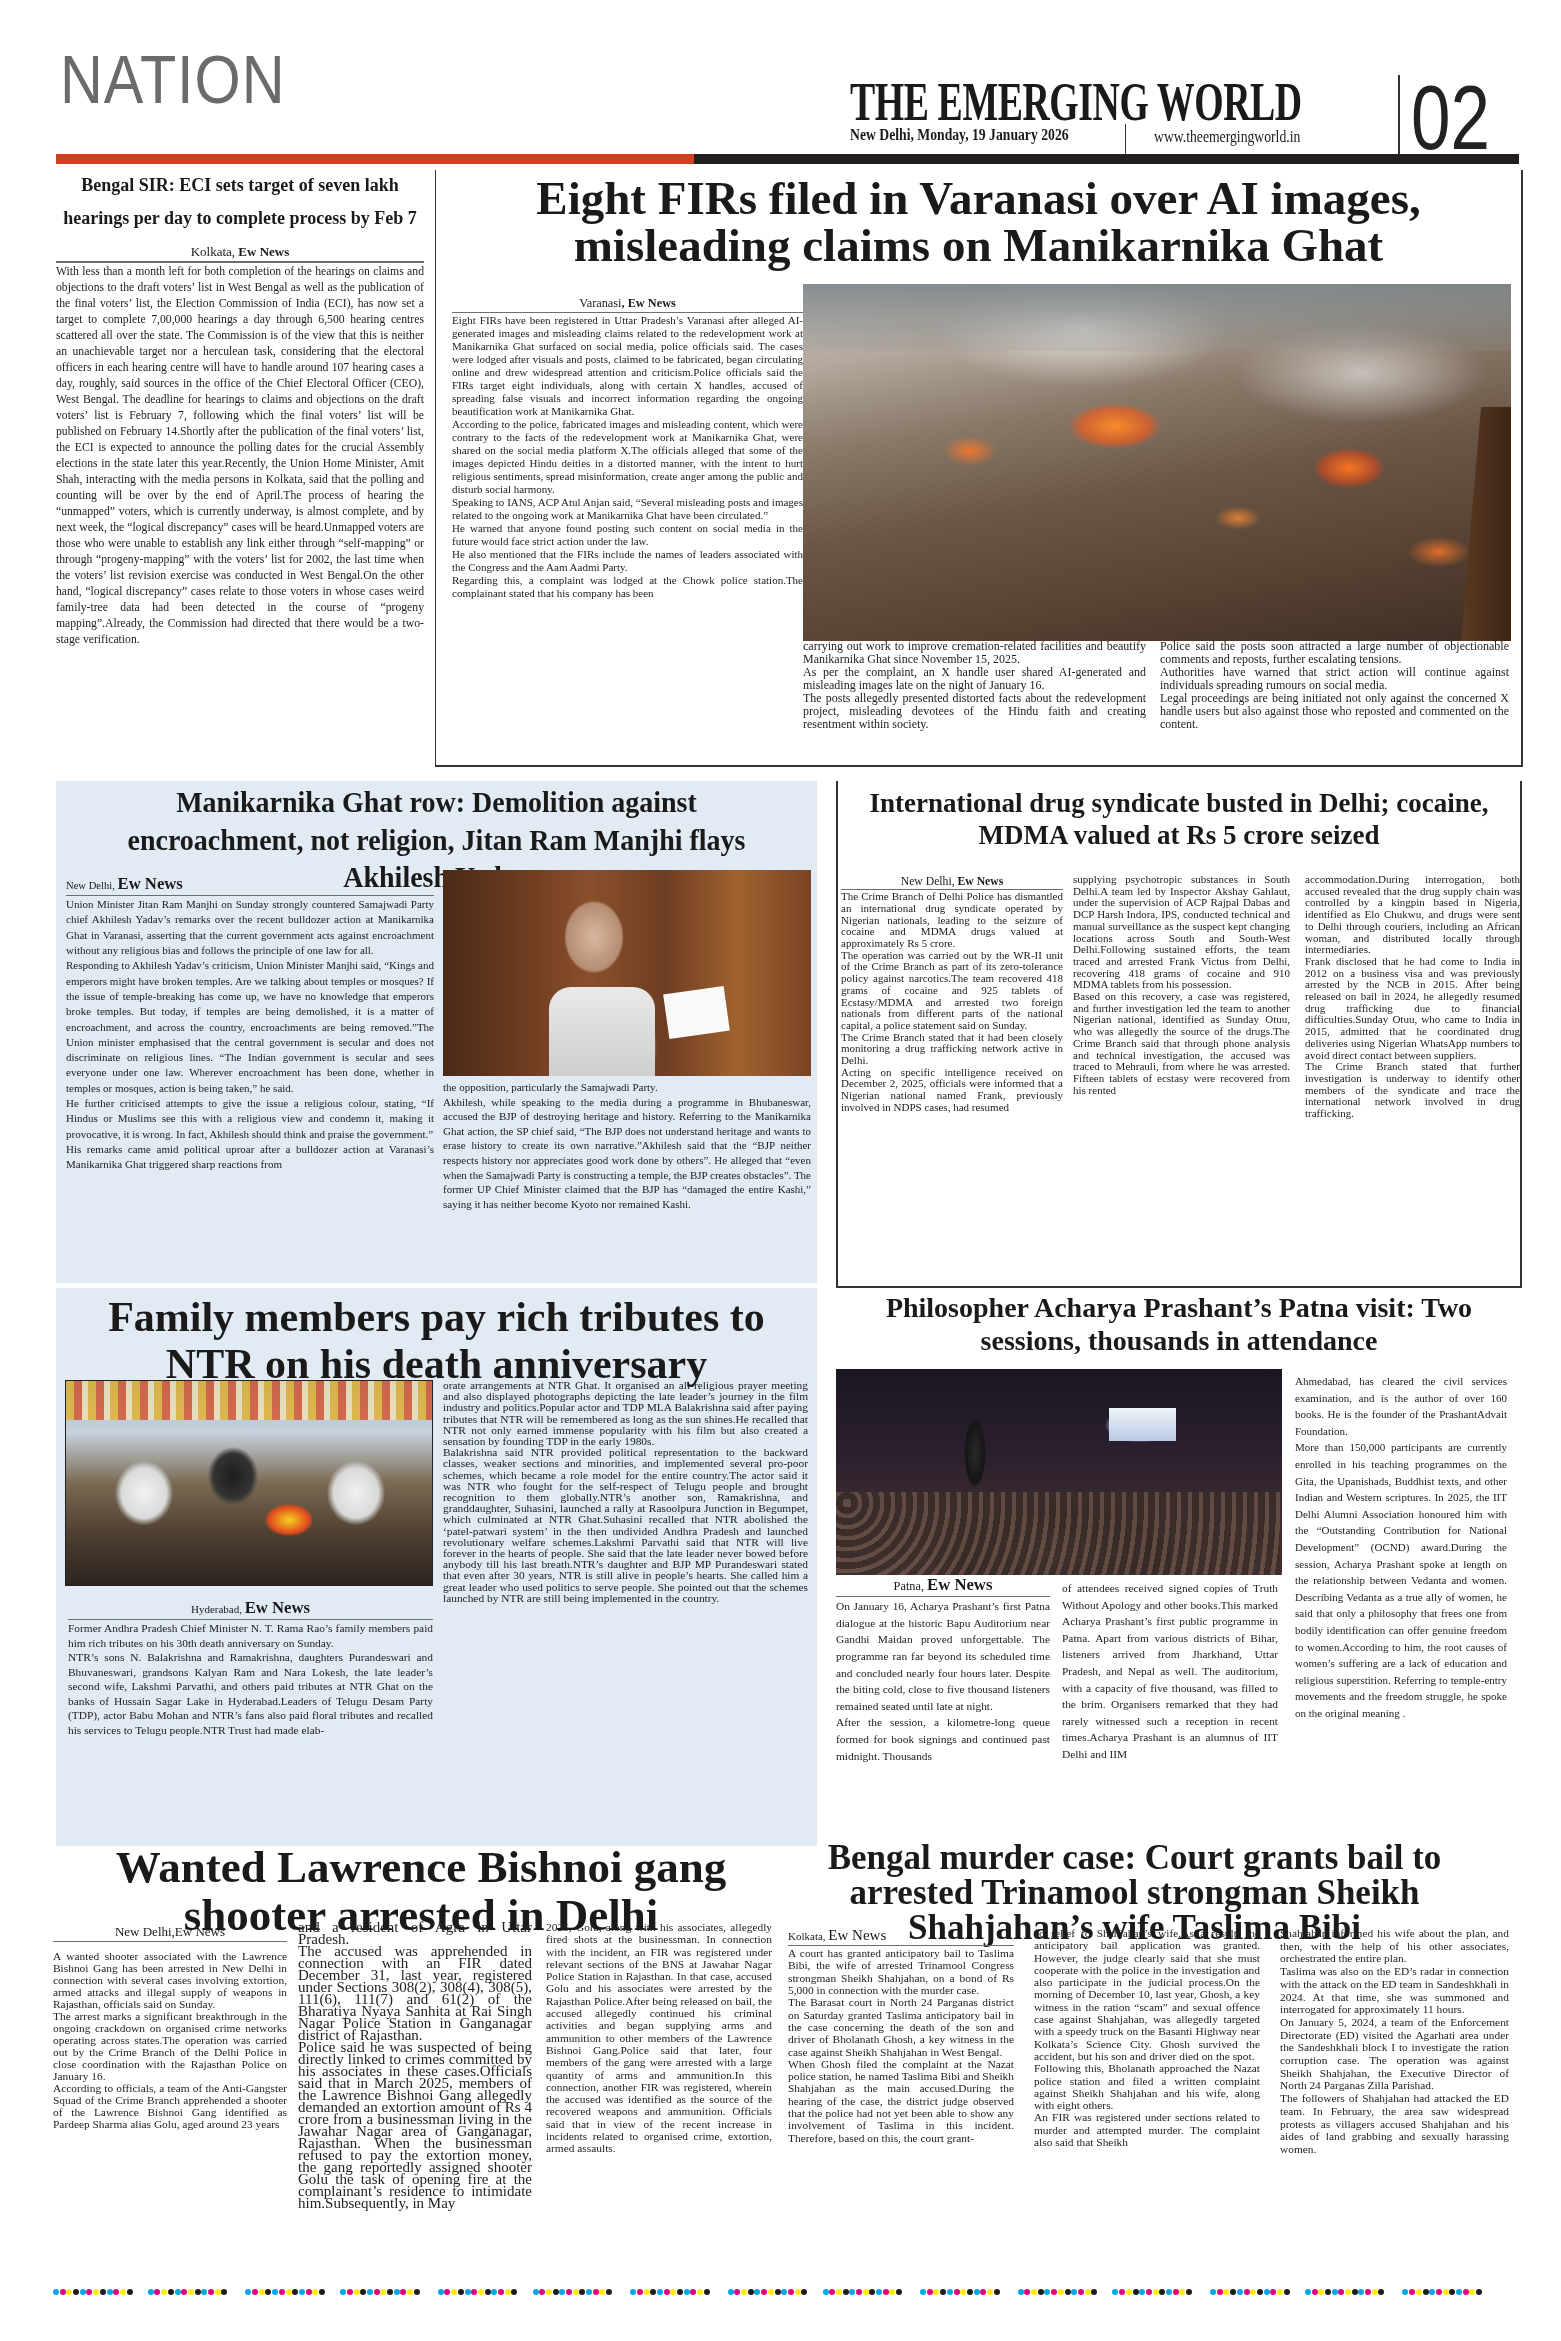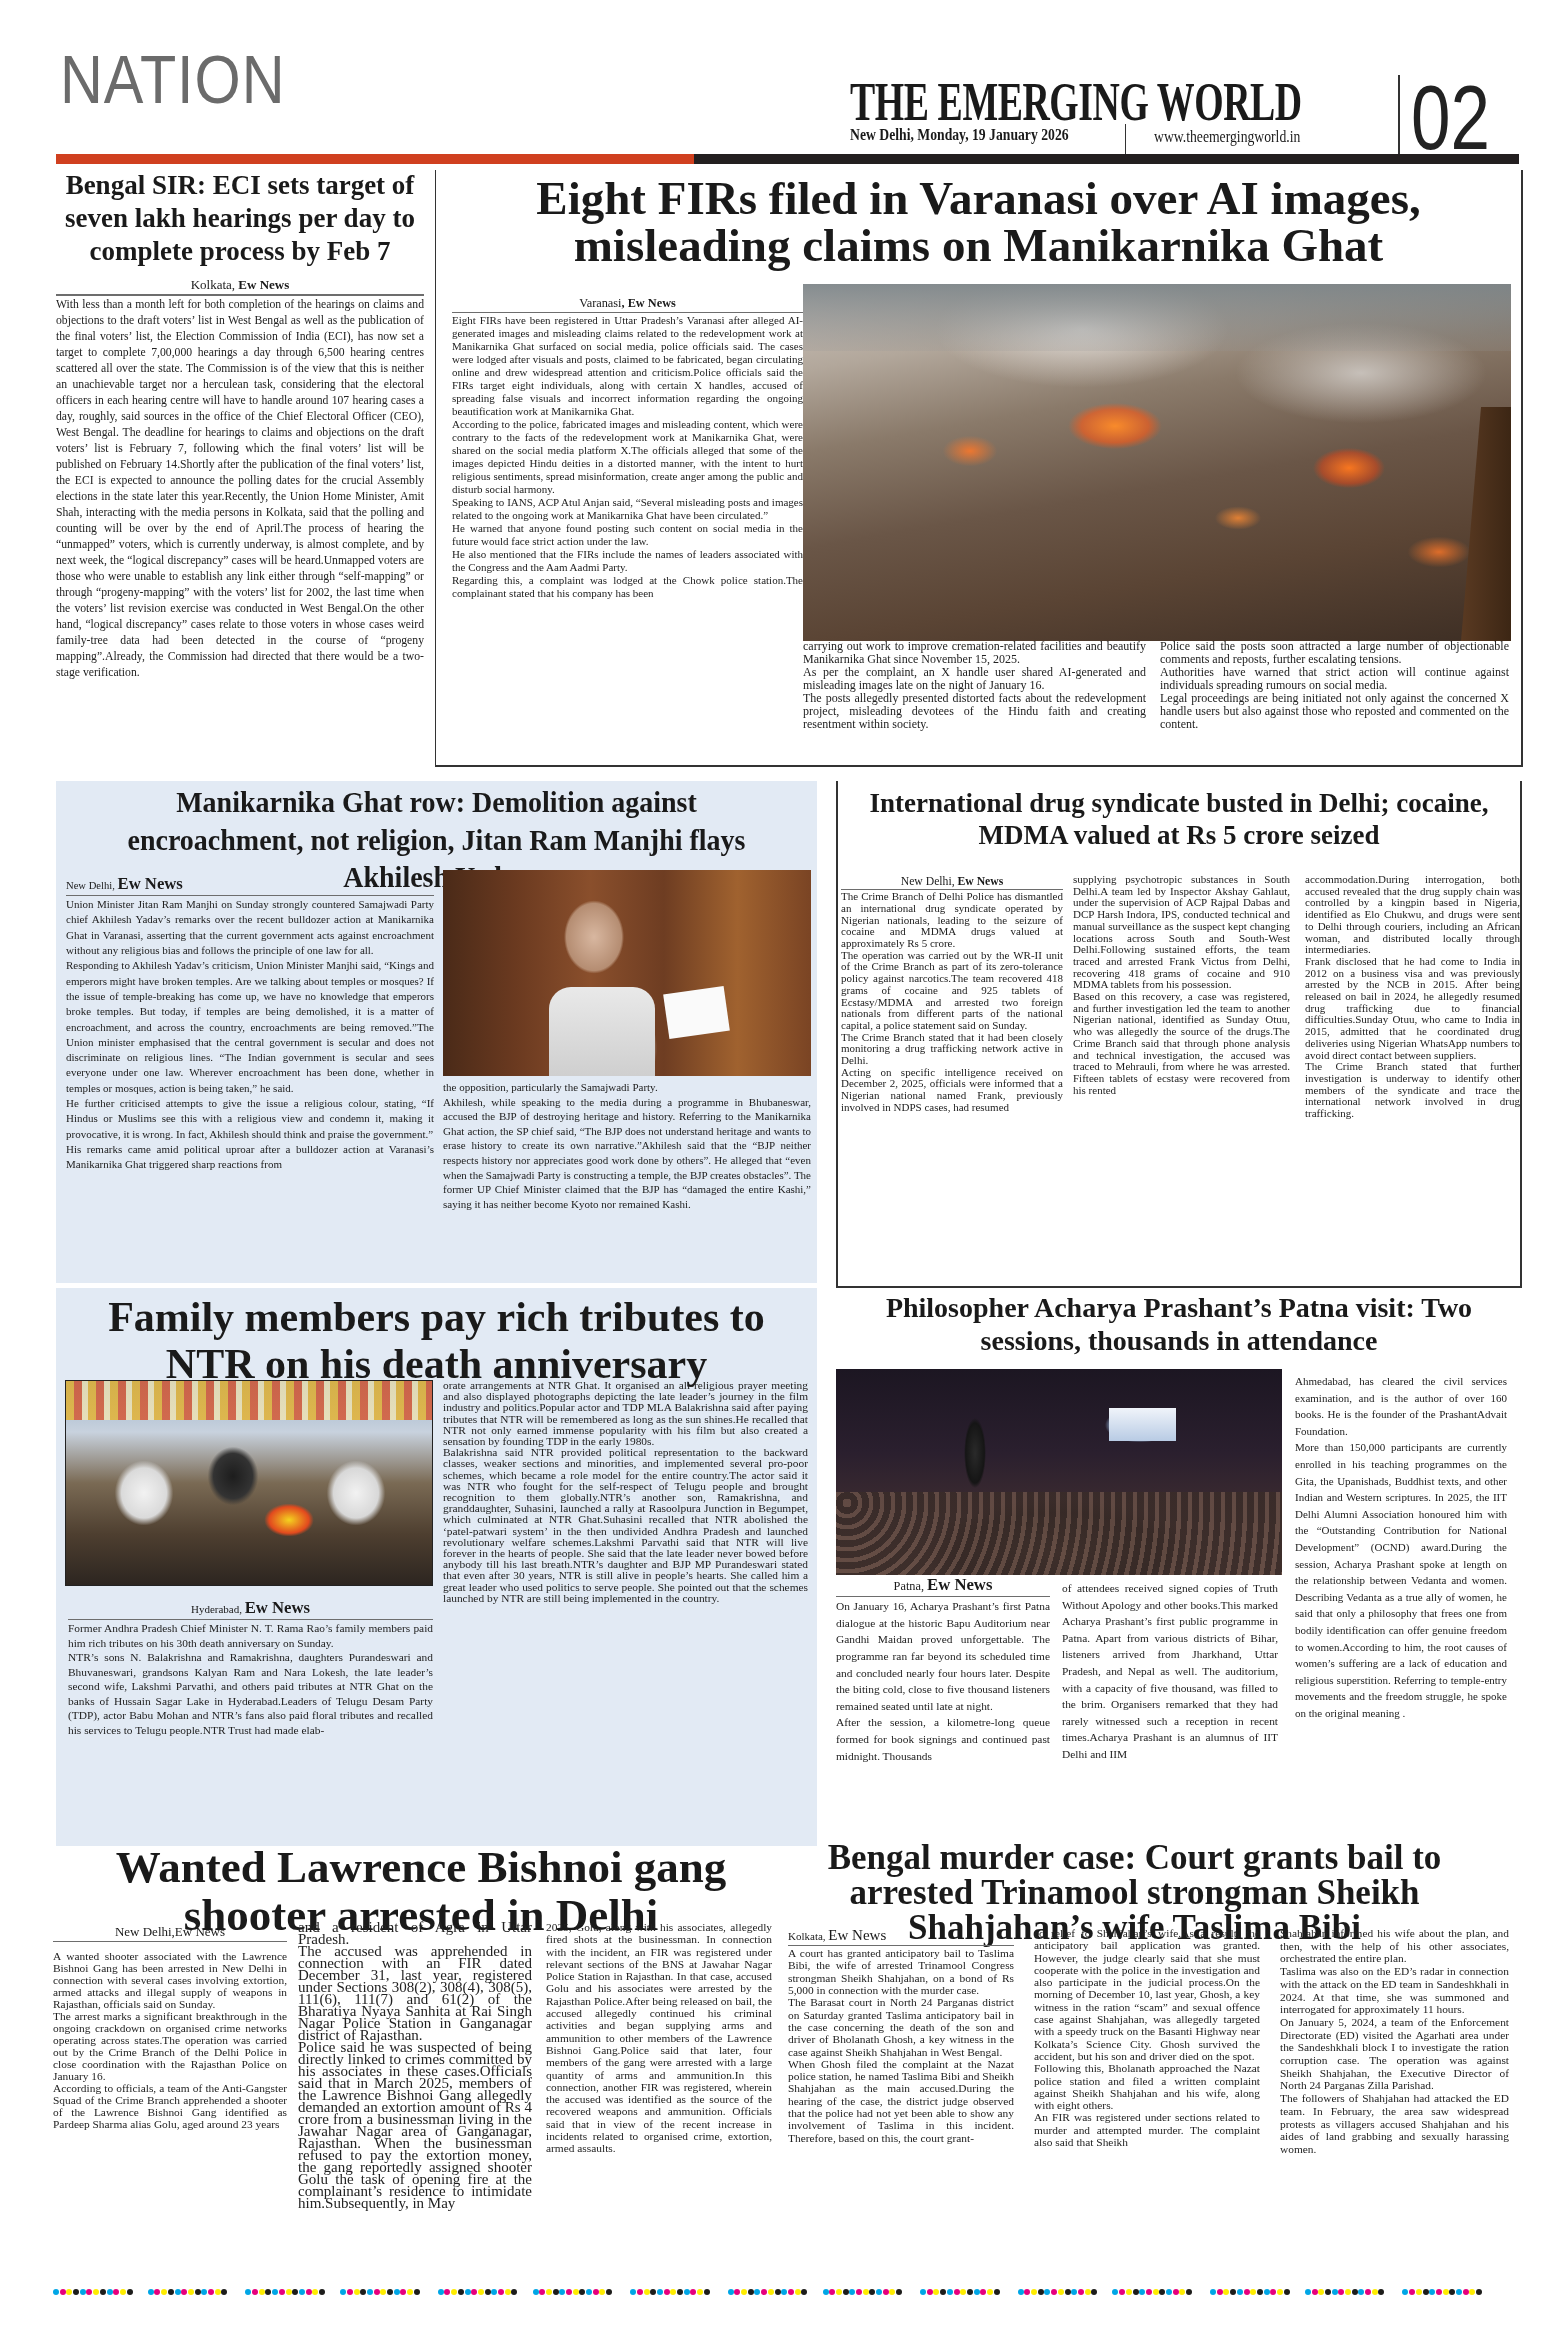--- a/index.html
+++ b/index.html
@@ -26,21 +26,21 @@
 <div class="abs" style="left:850px;top:125px;font-family:'Liberation Serif',serif;font-weight:bold;font-size:16.7px;white-space:nowrap;transform:scaleX(0.82);transform-origin:left top;">New Delhi, Monday, 19 January 2026</div>
 <div class="abs" style="left:1125px;top:124px;width:1.1px;height:39px;background:#333;"></div>
 <div class="abs" style="left:1154px;top:127px;font-family:'Liberation Serif',serif;font-size:16.7px;white-space:nowrap;transform:scaleX(0.82);transform-origin:left top;">www.theemergingworld.in</div>
 <div class="abs" style="left:1398px;top:75px;width:1.7px;height:83px;background:#333;"></div>
 <div class="abs" style="left:1411px;top:72px;font-family:'Liberation Sans',sans-serif;font-size:91px;line-height:1;transform:scaleX(0.78);transform-origin:left top;color:#222;">02</div>
 
 <div class="abs" style="left:56px;top:154px;width:638px;height:10px;background:#d0401f;"></div>
 <div class="abs" style="left:694px;top:154px;width:825px;height:10px;background:#231f20;"></div>
 
 <div class="abs" style="left:56px;top:167px;width:368px;height:608px;">
-  <h2 class="hl" style="font-size:27px;line-height:33px;padding:0 6.7px;margin-top:2.2px;">Bengal SIR: ECI sets target of seven lakh hearings per day to complete process by Feb 7</h2>
+  <h2 class="hl" style="font-size:18px;line-height:33px;padding:0 6.7px;margin-top:2.2px;">Bengal SIR: ECI sets target of seven lakh hearings per day to complete process by Feb 7</h2>
   <div class="dateline" style="margin-top:9px;font-size:13px;">
     <span>Kolkata,</span>
     <b>Ew News</b>
   </div>
   <div class="txt" style="font-size:11.7px;line-height:16px;">
     <p>With less than a month left for both completion of the hearings on claims and objections to the draft voters’ list in West Bengal as well as the publication of the final voters’ list, the Election Commission of India (ECI), has now set a target to complete 7,00,000 hearings a day through 6,500 hearing centres scattered all over the state. The Commission is of the view that this is neither an unachievable target nor a herculean task, considering that the electoral officers in each hearing centre will have to handle around 107 hearing cases a day, roughly, said sources in the office of the Chief Electoral Officer (CEO), West Bengal. The deadline for hearings to claims and objections on the draft voters’ list is February 7, following which the final voters’ list will be published on February 14.Shortly after the publication of the final voters’ list, the ECI is expected to announce the polling dates for the crucial Assembly elections in the state later this year.Recently, the Union Home Minister, Amit Shah, interacting with the media persons in Kolkata, said that the polling and counting will be over by the end of April.The process of hearing the “unmapped” voters, which is currently underway, is almost complete, and by next week, the “logical discrepancy” cases will be heard.Unmapped voters are those who were unable to establish any link either through “self-mapping” or through “progeny-mapping” with the voters’ list for 2002, the last time when the voters’ list revision exercise was conducted in West Bengal.On the other hand, “logical discrepancy” cases relate to those voters in whose cases weird family-tree data had been detected in the course of “progeny mapping”.Already, the Commission had directed that there would be a two-stage verification.</p>
   </div>
 </div>
 
 <div class="abs" style="left:435px;top:170px;width:1088px;height:597px;border:2.8px solid #333;border-top:none;border-left:1.7px solid #333;">

